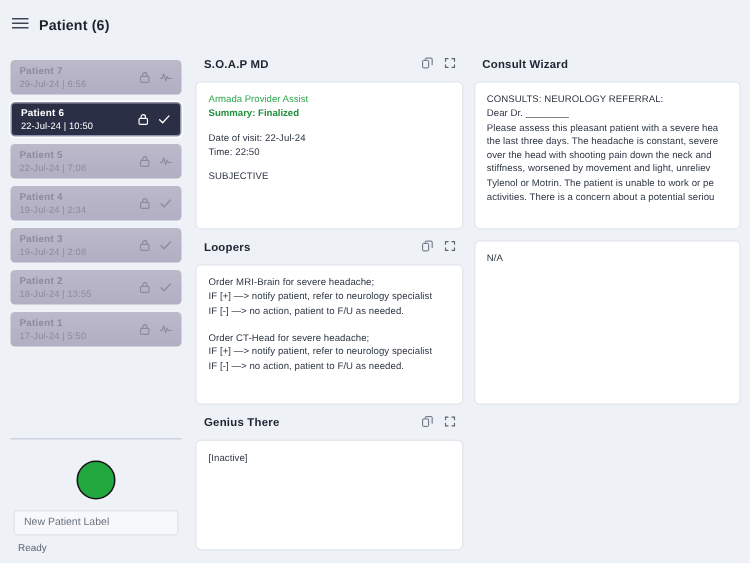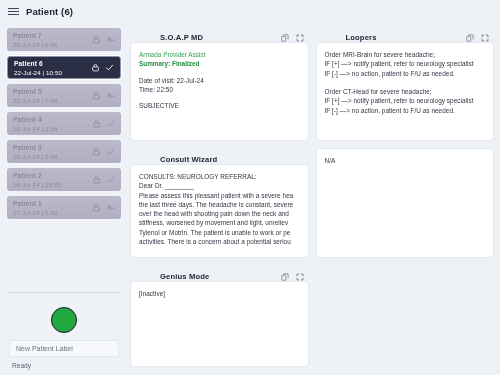--- a/index.html
+++ b/index.html
@@ -8,23 +8,24 @@
     overflow: hidden;
     background: #eef1f6;
     font-family: "Liberation Sans", sans-serif;
     color: #1c2430;
   }
   .app { width: 500px; height: 375px; display: flex; flex-direction: column; }
 
   
   .topbar {
     height: 22px; flex: 0 0 22px;
-    display: flex; align-items: center; gap: 7px;
+    display: flex; gap: 7px;
     padding: 0 8px;
     background: #eef1f6;
+    margin-top: 12px;
   }
   .hamburger { display: flex; flex-direction: column; gap: 2px; width: 11px; }
   .hamburger i { display: block; height: 1px; background: #3c4656; width: 100%; }
   .topbar-title { font-size: 9.5px; font-weight: bold; letter-spacing: .1px; color: #1c2430; }
 
   
   .body { flex: 1; display: flex; min-height: 0; }
 
   
   .rail {
@@ -87,23 +88,22 @@
     flex: 1; min-width: 0;
     display: grid;
     grid-template-columns: 1fr 1fr;
     grid-template-rows: 115px 110px auto;
     gap: 7px;
     padding: 4px 6px 8px 2px;
   }
   .panel { display: flex; flex-direction: column; min-width: 0; min-height: 0; }
   .panel-head {
     height: 16px; flex: 0 0 16px;
-    display: flex; align-items: flex-end;
+    display: flex; align-items: flex-start;
     padding: 0 5px 0 6px;
-    margin-left: 24px;
   }
   .panel-title {
     font-size: 7.6px; font-weight: bold; color: #1c2430; letter-spacing: .15px;
     white-space: nowrap;
   }
   .panel-acts { margin-left: auto; display: flex; align-items: center; gap: 7px; }
   .panel-body {
     flex: 1; min-height: 0;
     background: #ffffff;
     border: 1px solid #e4e8ef;
@@ -309,86 +309,86 @@
           <div class="spacer"></div>
           <div class="ptext">Date of visit: 22-Jul-24</div>
           <div class="ptext">Time: 22:50</div>
           <div class="spacer"></div>
           <div class="ptext">SUBJECTIVE</div>
         </div>
       </div>
 
       <div class="panel">
         <div class="panel-head">
-          <div class="panel-title">Loopers</div>
-          <div class="panel-acts">
-            <span>
-              <svg class="ic" width="8" height="8" viewBox="0 0 16 16">
-                  <rect x="1.5" y="4.5" width="8" height="10" rx="1.3" fill="none" stroke="#5a6373" stroke-width="1.3"></rect>
-                  <path d="M5 3.6V2.6A1.1 1.1 0 0 1 6.1 1.5h7A1.1 1.1 0 0 1 14.2 2.6v8.2" fill="none" stroke="#5a6373" stroke-width="1.3"></path>
-                </svg>
-            </span>
-            <span>
-              <svg class="ic" width="8" height="8" viewBox="0 0 16 16" fill="none" stroke="#5a6373" stroke-width="1.5" stroke-linecap="round">
-                  <path d="M2 5.5V2.2h3.4M14 5.5V2.2h-3.4M2 10.5v3.3h3.4M14 10.5v3.3h-3.4"></path>
-                </svg>
-            </span>
-          </div>
-        </div>
-        <div class="panel-body">
-          <div class="ptext nowrap">Order MRI-Brain for severe headache;
-IF [+] —&gt; notify patient, refer to neurology specialist
-IF [-] —&gt; no action, patient to F/U as needed.
-
-Order CT-Head for severe headache;
-IF [+] —&gt; notify patient, refer to neurology specialist
-IF [-] —&gt; no action, patient to F/U as needed.</div>
-        </div>
-      </div>
-
-      <div class="panel">
-        <div class="panel-head">
           <div class="panel-title">Consult Wizard</div>
         </div>
         <div class="panel-body">
           <div class="ptext nowrap">CONSULTS: NEUROLOGY REFERRAL:
 Dear Dr. ________
 Please assess this pleasant patient with a severe hea
 the last three days. The headache is constant, severe
 over the head with shooting pain down the neck and
 stiffness, worsened by movement and light, unreliev
 Tylenol or Motrin. The patient is unable to work or pe
 activities. There is a concern about a potential seriou</div>
         </div>
       </div>
 
       <div class="panel">
-        <div class="panel-body">
-          <div class="ptext">N/A</div>
-        </div>
-      </div>
-
-      <div class="panel">
         <div class="panel-head">
-          <div class="panel-title">Genius Mode</div>
+          <div class="panel-title">Loopers</div>
           <div class="panel-acts">
             <span>
               <svg class="ic" width="8" height="8" viewBox="0 0 16 16">
                   <rect x="1.5" y="4.5" width="8" height="10" rx="1.3" fill="none" stroke="#5a6373" stroke-width="1.3"></rect>
                   <path d="M5 3.6V2.6A1.1 1.1 0 0 1 6.1 1.5h7A1.1 1.1 0 0 1 14.2 2.6v8.2" fill="none" stroke="#5a6373" stroke-width="1.3"></path>
                 </svg>
             </span>
             <span>
               <svg class="ic" width="8" height="8" viewBox="0 0 16 16" fill="none" stroke="#5a6373" stroke-width="1.5" stroke-linecap="round">
                   <path d="M2 5.5V2.2h3.4M14 5.5V2.2h-3.4M2 10.5v3.3h3.4M14 10.5v3.3h-3.4"></path>
                 </svg>
             </span>
           </div>
         </div>
         <div class="panel-body">
+          <div class="ptext nowrap">Order MRI-Brain for severe headache;
+IF [+] —&gt; notify patient, refer to neurology specialist
+IF [-] —&gt; no action, patient to F/U as needed.
+
+Order CT-Head for severe headache;
+IF [+] —&gt; notify patient, refer to neurology specialist
+IF [-] —&gt; no action, patient to F/U as needed.</div>
+        </div>
+      </div>
+
+      <div class="panel">
+        <div class="panel-body">
+          <div class="ptext">N/A</div>
+        </div>
+      </div>
+
+      <div class="panel">
+        <div class="panel-head">
+          <div class="panel-title">Genius There</div>
+          <div class="panel-acts">
+            <span>
+              <svg class="ic" width="8" height="8" viewBox="0 0 16 16">
+                  <rect x="1.5" y="4.5" width="8" height="10" rx="1.3" fill="none" stroke="#5a6373" stroke-width="1.3"></rect>
+                  <path d="M5 3.6V2.6A1.1 1.1 0 0 1 6.1 1.5h7A1.1 1.1 0 0 1 14.2 2.6v8.2" fill="none" stroke="#5a6373" stroke-width="1.3"></path>
+                </svg>
+            </span>
+            <span>
+              <svg class="ic" width="8" height="8" viewBox="0 0 16 16" fill="none" stroke="#5a6373" stroke-width="1.5" stroke-linecap="round">
+                  <path d="M2 5.5V2.2h3.4M14 5.5V2.2h-3.4M2 10.5v3.3h3.4M14 10.5v3.3h-3.4"></path>
+                </svg>
+            </span>
+          </div>
+        </div>
+        <div class="panel-body">
           <div class="ptext">[Inactive]</div>
         </div>
       </div>
 
 
     </div>
   </div>
 </div>
 
 </body></html>

